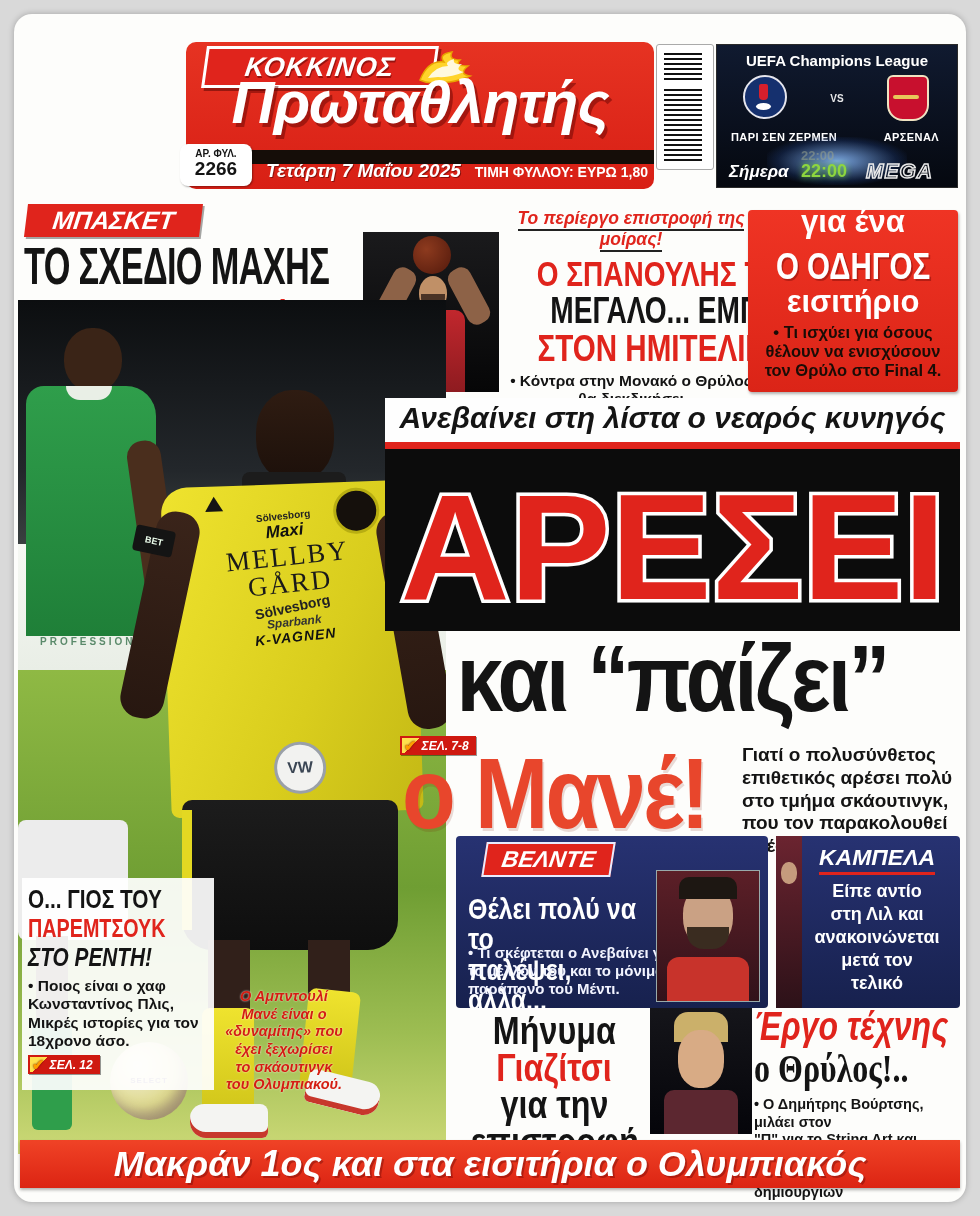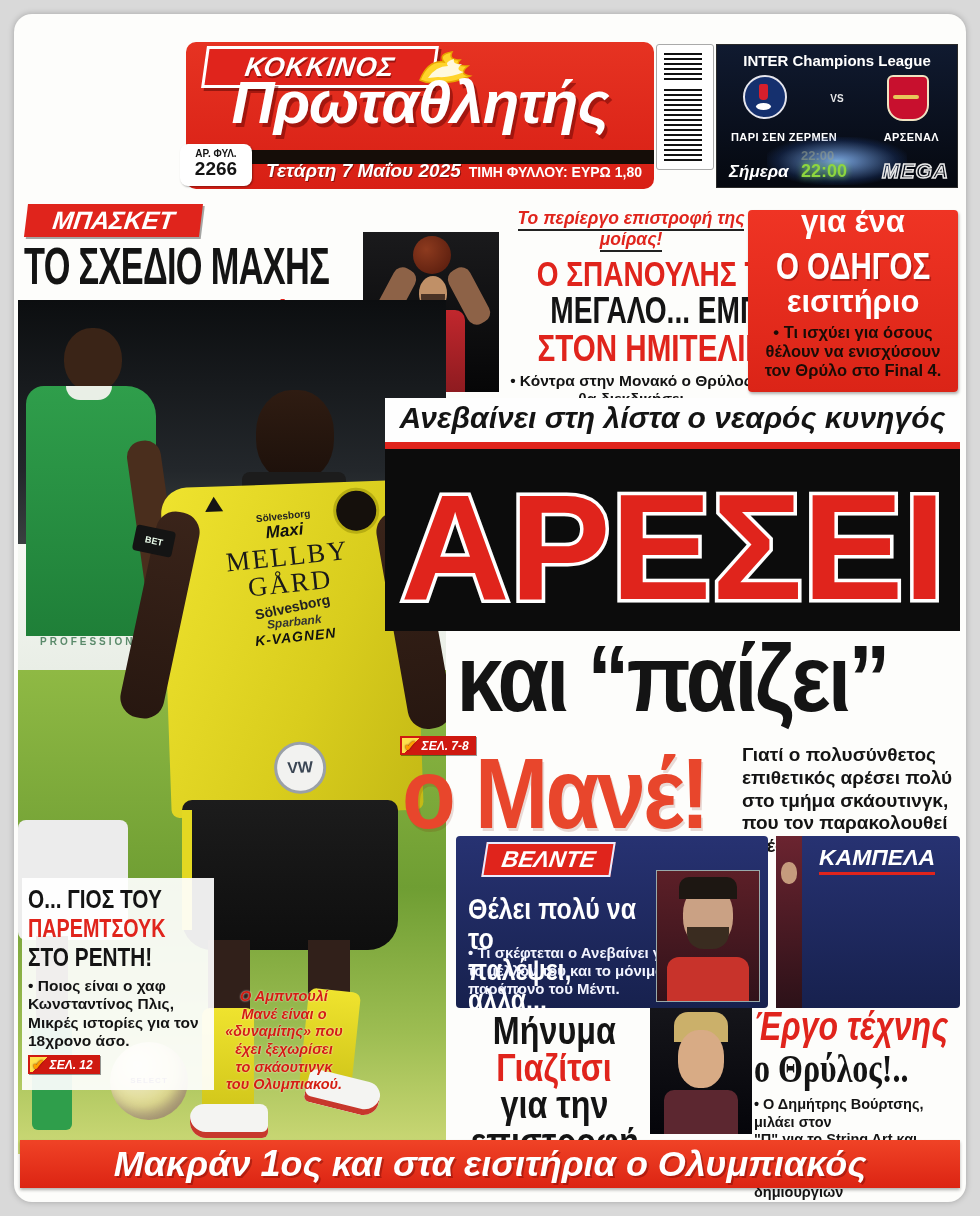--- a/index.html
+++ b/index.html
@@ -49,48 +49,48 @@
       </svg>
       <div class="abs ctr" style="left:0;top:26px;width:100%;">
         <span class="b9 it white" style="font-size:60px;letter-spacing:-1px;text-shadow:3px 4px 0 rgba(90,0,0,.45);">Πρωταθλητής</span>
       </div>
       <div class="abs" style="left:0;top:108px;width:100%;height:14px;background:#150d08;"></div>
       <div class="abs ctr" style="left:-6px;top:102px;width:72px;height:42px;background:#fff;border-radius:8px;box-shadow:1px 1px 2px rgba(0,0,0,.35);">
         <div class="b9 blk" style="font-size:10px;margin-top:4px;">ΑΡ. ΦΥΛ.</div>
         <div class="b9 blk" style="font-size:19px;line-height:1;">2266</div>
       </div>
       <div class="abs b9 it white" style="left:80px;top:118px;font-size:19px;text-shadow:1px 1px 0 rgba(60,0,0,.5);">Τετάρτη 7 Μαΐου 2025</div>
-      <div class="abs b9 white" style="right:12px;top:122px;font-size:14px;">ΤΙΜΗ ΦΥΛΛΟΥ: ΕΥΡΩ 1,80</div>
+      <div class="abs b9 white" style="right:6px;top:122px;font-size:14px;">ΤΙΜΗ ΦΥΛΛΟΥ: ΕΥΡΩ 1,80</div>
     </div>
 
     <div class="abs" style="left:642px;top:30px;width:56px;height:124px;background:#fff;border:1px solid #aaa;border-radius:3px;">
       <div class="abs" style="left:7px;top:8px;width:38px;height:28px;background:repeating-linear-gradient(180deg,#111 0 2px,#fff 2px 5px);"></div>
       <div class="abs" style="left:7px;top:44px;width:38px;height:72px;background:repeating-linear-gradient(180deg,#111 0 2px,#fff 2px 5px);"></div>
     </div>
 
     <div class="abs" style="left:702px;top:30px;width:240px;height:142px;background:linear-gradient(#101a30,#05080f);border:1px solid #2a2a2a;">
-      <div class="abs ctr b9 white" style="left:0;top:7px;width:100%;font-size:15px;">INTER Champions League</div>
+      <div class="abs ctr b9 white" style="left:0;top:7px;width:100%;font-size:15px;">UEFA Champions League</div>
 
       <div class="abs" style="left:26px;top:30px;width:40px;height:40px;border-radius:50%;background:#15306e;border:2px solid #e6e6ee;">
         <div class="abs" style="left:14px;top:7px;width:9px;height:16px;background:#d61f2c;border-radius:2px 2px 4px 4px;"></div>
         <div class="abs" style="left:11px;top:26px;width:15px;height:7px;background:#fff;border-radius:50%;"></div>
       </div>
       <div class="abs b9 white ctr" style="left:0;top:48px;width:100%;font-size:10px;opacity:.9;">VS</div>
 
       <div class="abs" style="right:28px;top:30px;width:38px;height:42px;background:#c8102e;border:2px solid #efe3c2;border-radius:6px 6px 16px 16px;">
         <div class="abs" style="left:4px;top:18px;width:26px;height:4px;background:#e8c65a;border-radius:2px;"></div>
       </div>
       <div class="abs b9 white" style="left:14px;top:86px;font-size:11px;letter-spacing:.4px;">ΠΑΡΙ ΣΕΝ ΖΕΡΜΕΝ</div>
       <div class="abs b9 white" style="right:18px;top:86px;font-size:11px;letter-spacing:.4px;">ΑΡΣΕΝΑΛ</div>
 
       <div class="abs" style="left:50px;top:92px;width:140px;height:48px;background:radial-gradient(ellipse at center,rgba(140,190,255,.85),rgba(40,80,160,.25) 60%,transparent 75%);"></div>
       <div class="abs b9" style="left:84px;bottom:24px;font-size:13px;color:#9aa48e;opacity:.55;">22:00</div>
       <div class="abs b9 it white" style="left:12px;bottom:5px;font-size:17px;">Σήμερα</div>
       <div class="abs b9" style="left:84px;bottom:5px;font-size:18px;color:#8dd63f;text-shadow:0 0 6px rgba(120,220,60,.9);">22:00</div>
-      <div class="abs b9 it stroke-text" style="right:8px;bottom:4px;font-size:21px;letter-spacing:1px;">MEGA</div>
+      <div class="abs b9 it stroke-text" style="right:24px;bottom:4px;font-size:21px;letter-spacing:1px;">MEGA</div>
     </div>
 
     <div class="abs" style="left:12px;top:190px;width:175px;height:33px;background:#e0241c;transform:skewX(-7deg);box-shadow:2px 2px 0 rgba(0,0,0,.35);display:flex;align-items:center;justify-content:center;">
       <span class="b9 it white" style="font-size:25px;">ΜΠΑΣΚΕΤ</span>
     </div>
     <div class="abs" style="left:10px;top:222px;white-space:nowrap;">
       <span class="cl b9 blk" style="font-size:52px;transform:scaleX(.66);letter-spacing:-1px;">ΤΟ ΣΧΕΔΙΟ ΜΑΧΗΣ</span>
     </div>
     <div class="abs" style="left:12px;top:278px;white-space:nowrap;">
       <span class="cl b9 red" style="font-size:39px;transform:scaleX(.82);">για το Άμπου Ντάμπι</span>
@@ -247,20 +247,25 @@
       </div>
     </div>
 
     <div class="abs navy" style="left:762px;top:822px;width:184px;height:172px;border-radius:4px;">
       <div class="abs" style="left:0;top:0;width:26px;height:100%;background:linear-gradient(#6b2430,#2c1118);">
         <div class="abs" style="left:5px;top:26px;width:16px;height:22px;border-radius:46%;background:#c59b7d;"></div>
       </div>
       <div class="abs ctr" style="left:26px;top:8px;width:150px;">
         <span class="b9 it white" style="font-size:23px;border-bottom:3px solid #e0241c;padding-bottom:2px;">ΚΑΜΠΕΛΑ</span>
       </div>
+      <div class="abs ctr b9 white pre" style="left:26px;top:44px;width:150px;font-size:18px;line-height:1.28;">Είπε αντίο
+στη Λιλ και
+ανακοινώνεται
+μετά τον
+τελικό</div>
     </div>
 
     <div class="abs ctr" style="left:442px;top:996px;width:196px;">
       <div style="white-space:nowrap;"><span class="cx b9 blk" style="font-size:38px;transform:scaleX(.85);">Μήνυμα</span></div>
       <div style="white-space:nowrap;margin-top:-6px;"><span class="cx b9 red" style="font-size:38px;transform:scaleX(.85);">Γιαζίτσι</span></div>
       <div style="white-space:nowrap;margin-top:-6px;"><span class="cx b9 blk" style="font-size:38px;transform:scaleX(.85);">για την</span></div>
       <div style="white-space:nowrap;margin-top:-6px;"><span class="cx b9 blk" style="font-size:38px;transform:scaleX(.85);">επιστροφή</span></div>
     </div>
 
     <div class="abs" style="left:636px;top:994px;width:102px;height:126px;background:linear-gradient(#15151a,#05050a);overflow:hidden;">
@@ -276,21 +281,21 @@
         
       </div>
       <div class="b9 blk pre" style="font-size:14.5px;line-height:1.22;margin-top:4px;">• Ο Δημήτρης Βούρτσης, μιλάει στον
 "Π" για το String Art και μοιράζεται
 εικόνες δικών του δημιουργιών</div>
     </div>
 
     <div class="abs" style="left:8px;top:864px;width:180px;height:200px;background:rgba(255,255,255,.92);padding:6px 6px;">
       <div style="white-space:nowrap;"><span class="cl b9 blk" style="font-size:26px;transform:scaleX(.8);">Ο... ΓΙΟΣ ΤΟΥ</span></div>
       <div style="white-space:nowrap;margin-top:-2px;"><span class="cl b9 red" style="font-size:26px;transform:scaleX(.76);">ΠΑΡΕΜΤΣΟΥΚ</span></div>
-      <div style="white-space:nowrap;margin-top:-2px;"><span class="cl b9 blk" style="font-size:26px;transform:scaleX(.8);">ΣΤΟ ΡΕΝΤΗ!</span></div>
+      <div style="white-space:nowrap;margin-top:-2px;font-style:italic;"><span class="cl b9 blk" style="font-size:26px;transform:scaleX(.8);">ΣΤΟ ΡΕΝΤΗ!</span></div>
       <div class="b9 blk pre" style="font-size:15.5px;line-height:1.18;margin-top:4px;">• Ποιος είναι ο χαφ
 Κωνσταντίνος Πλις,
 Μικρές ιστορίες για τον
 18χρονο άσο.</div>
       <div style="margin-top:5px;"><span class="ptag">
             <span class="chk">✔</span>
             <span>ΣΕΛ. 12</span>
           </span></div>
     </div>
 

